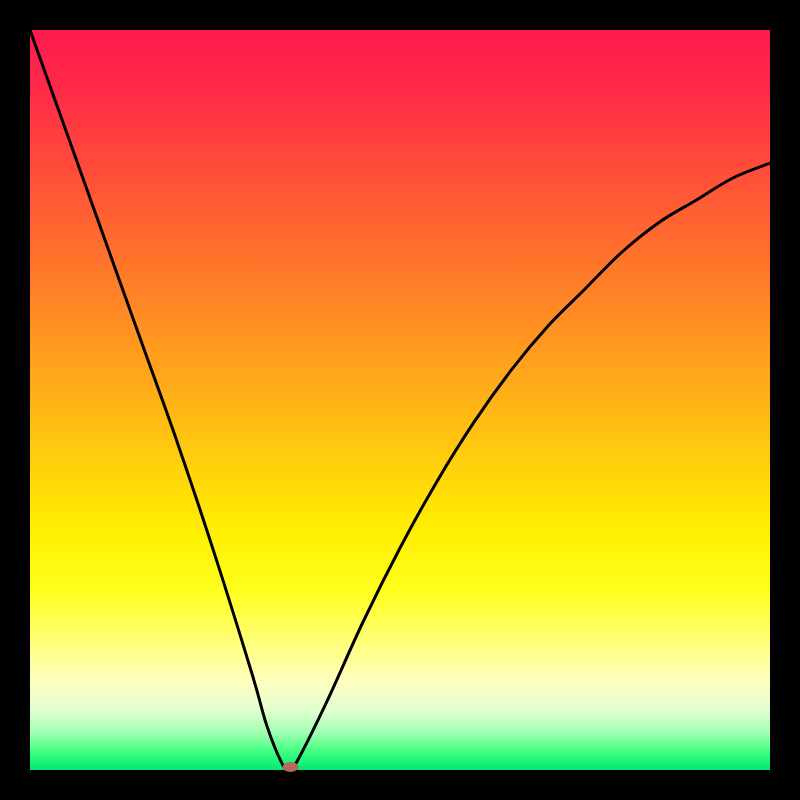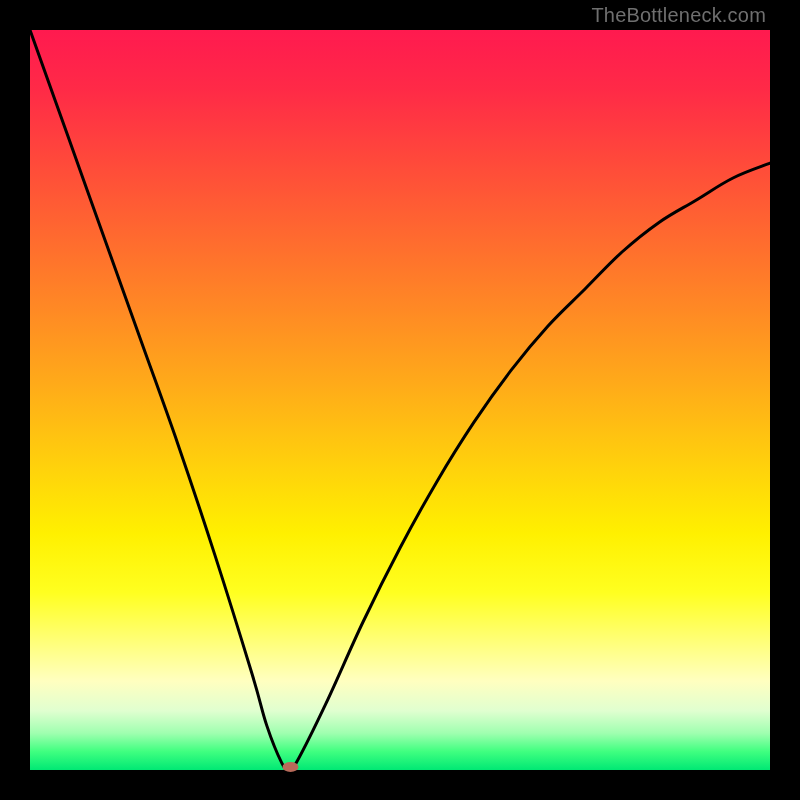--- a/index.html
+++ b/index.html
@@ -49,20 +49,19 @@
     left: 0; top: 0;
     width: 740px;
     height: 740px;
     overflow: visible;
   }
 </style>
 </head>
 <body>
 
 <div class="frame">
-  <div class="watermark">TheBottleneck.com</div>
   <div class="plot-area">
     <svg class="curve" viewBox="0 0 740 740" preserveAspectRatio="none">
       <path fill="none" stroke="#000" stroke-width="3" stroke-linejoin="round" stroke-linecap="round" d="M 0.00 0.00 C 6.66 18.65, 23.68 66.30, 37.00 103.60 C 50.32 140.90, 60.68 169.90, 74.00 207.20 C 87.32 244.50, 97.68 273.50, 111.00 310.80 C 124.32 348.10, 134.68 375.77, 148.00 414.40 C 161.32 453.03, 171.68 484.11, 185.00 525.40 C 198.32 566.69, 212.68 613.16, 222.00 643.80 C 231.32 674.44, 231.47 679.62, 236.80 695.60 C 242.13 711.58, 247.60 724.61, 251.60 732.60 C 255.60 740.59, 256.34 740.00, 259.00 740.00 C 261.66 740.00, 259.74 744.59, 266.40 732.60 C 273.06 720.61, 284.01 698.71, 296.00 673.40 C 307.99 648.09, 319.68 619.97, 333.00 592.00 C 346.32 564.03, 356.68 543.31, 370.00 518.00 C 383.32 492.69, 393.68 474.04, 407.00 451.40 C 420.32 428.76, 430.68 412.18, 444.00 392.20 C 457.32 372.22, 467.68 357.72, 481.00 340.40 C 494.32 323.08, 504.68 310.65, 518.00 296.00 C 531.32 281.35, 541.68 272.32, 555.00 259.00 C 568.32 245.68, 578.68 233.99, 592.00 222.00 C 605.32 210.01, 615.68 201.72, 629.00 192.40 C 642.32 183.08, 652.68 178.19, 666.00 170.20 C 679.32 162.21, 689.68 154.66, 703.00 148.00 C 716.32 141.34, 733.34 135.86, 740.00 133.20"></path>
       <ellipse fill="#b86a5a" cx="260.48" cy="737.04" rx="8" ry="5"></ellipse>
     </svg>
   </div>
 </div>
 
 </body></html>

